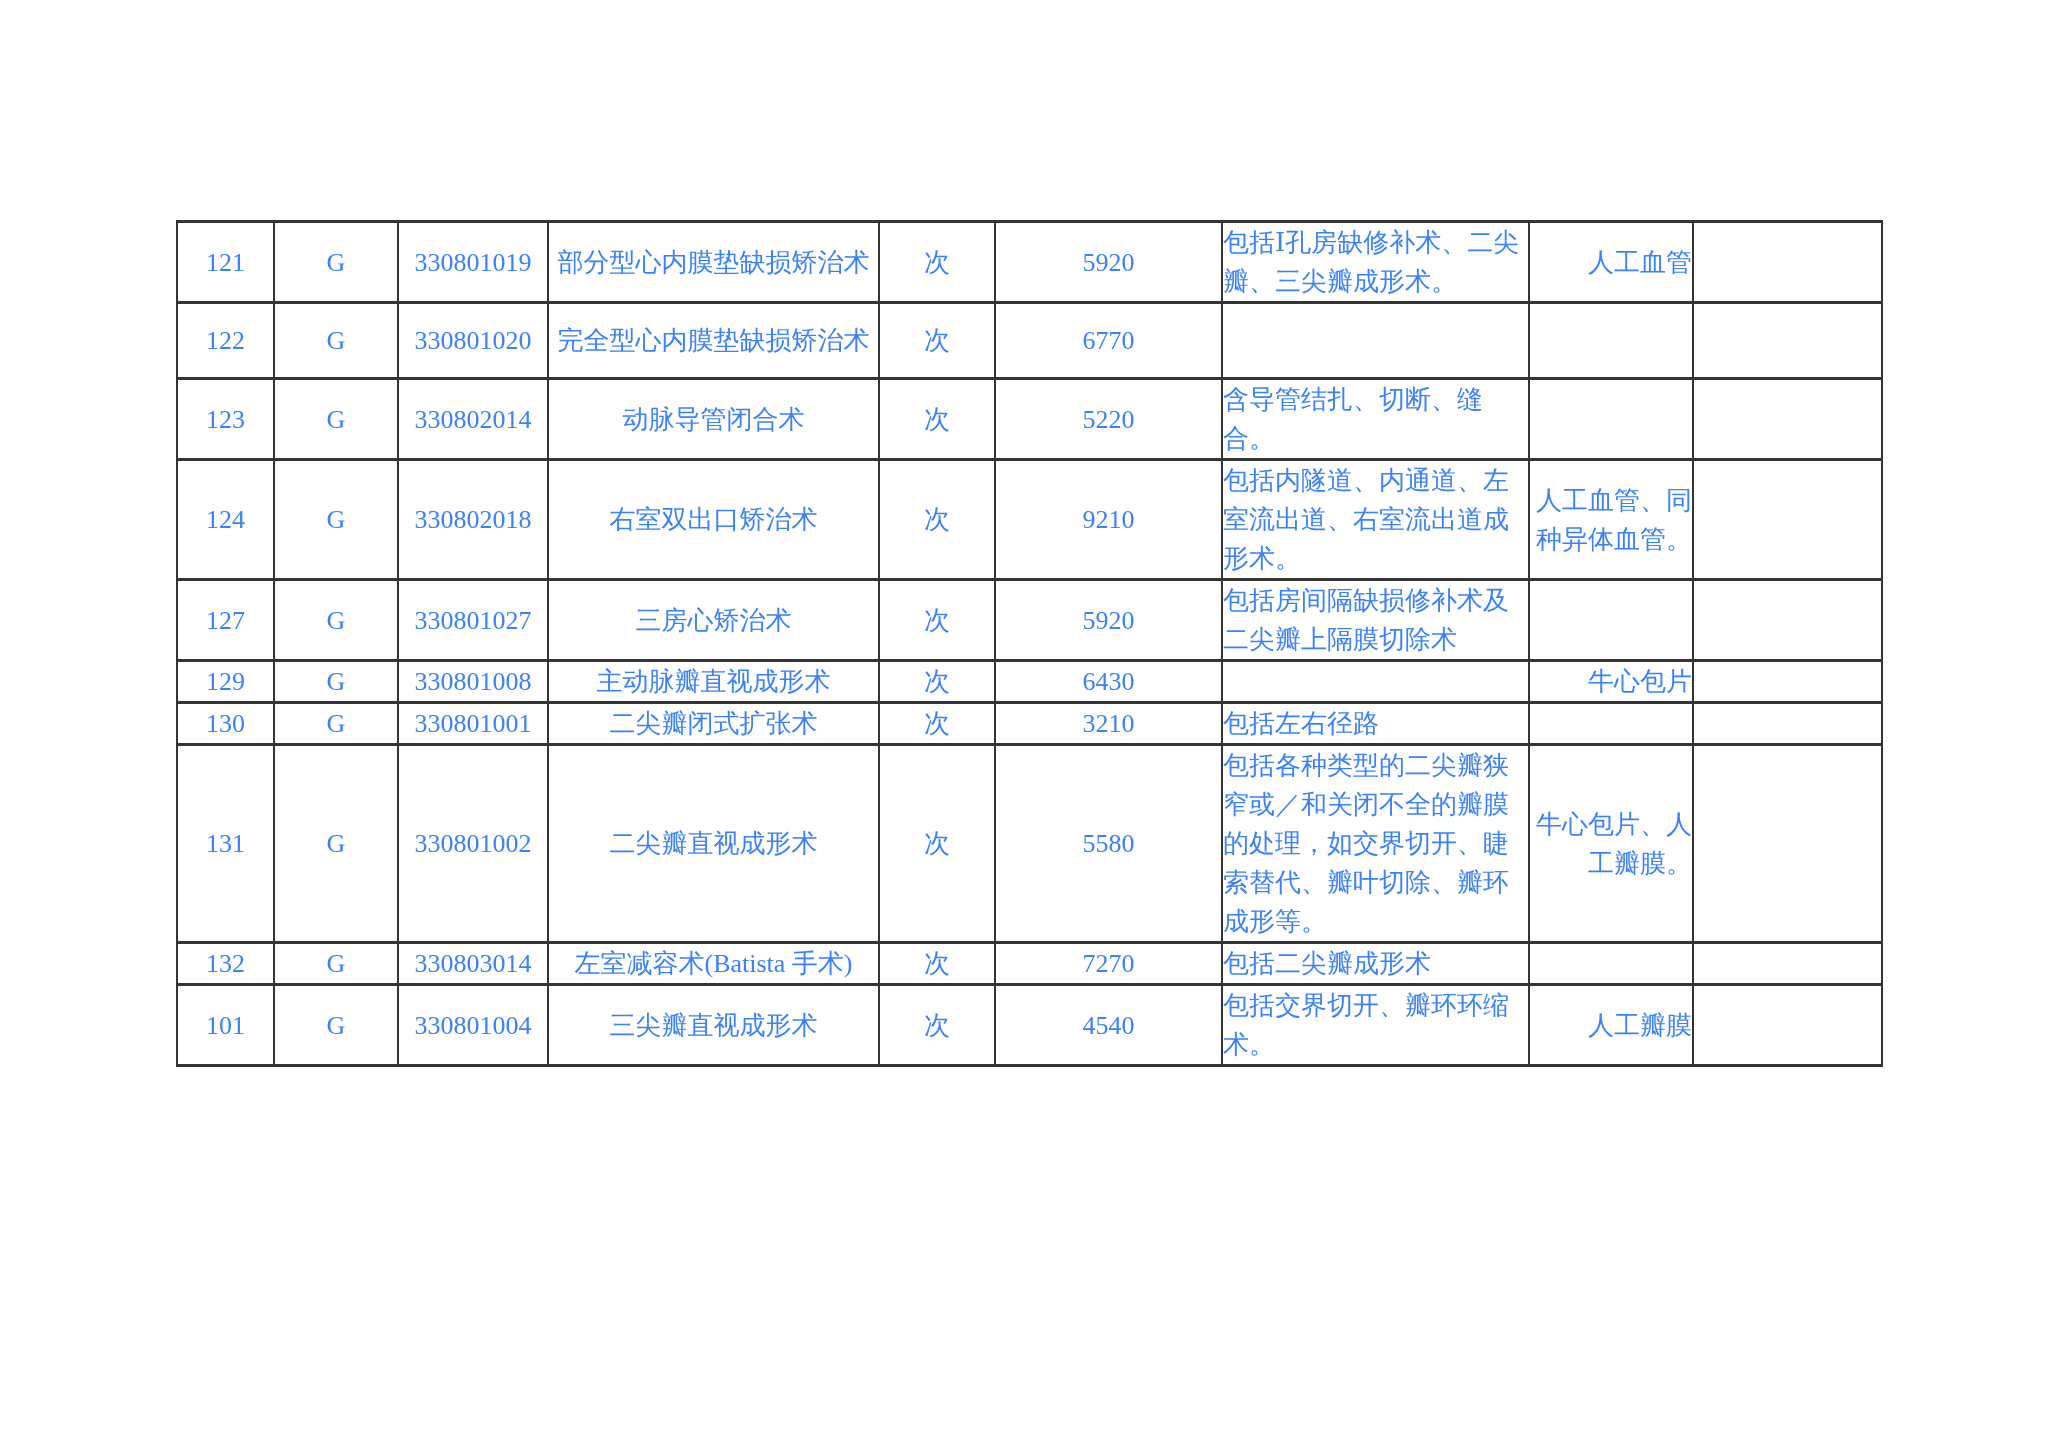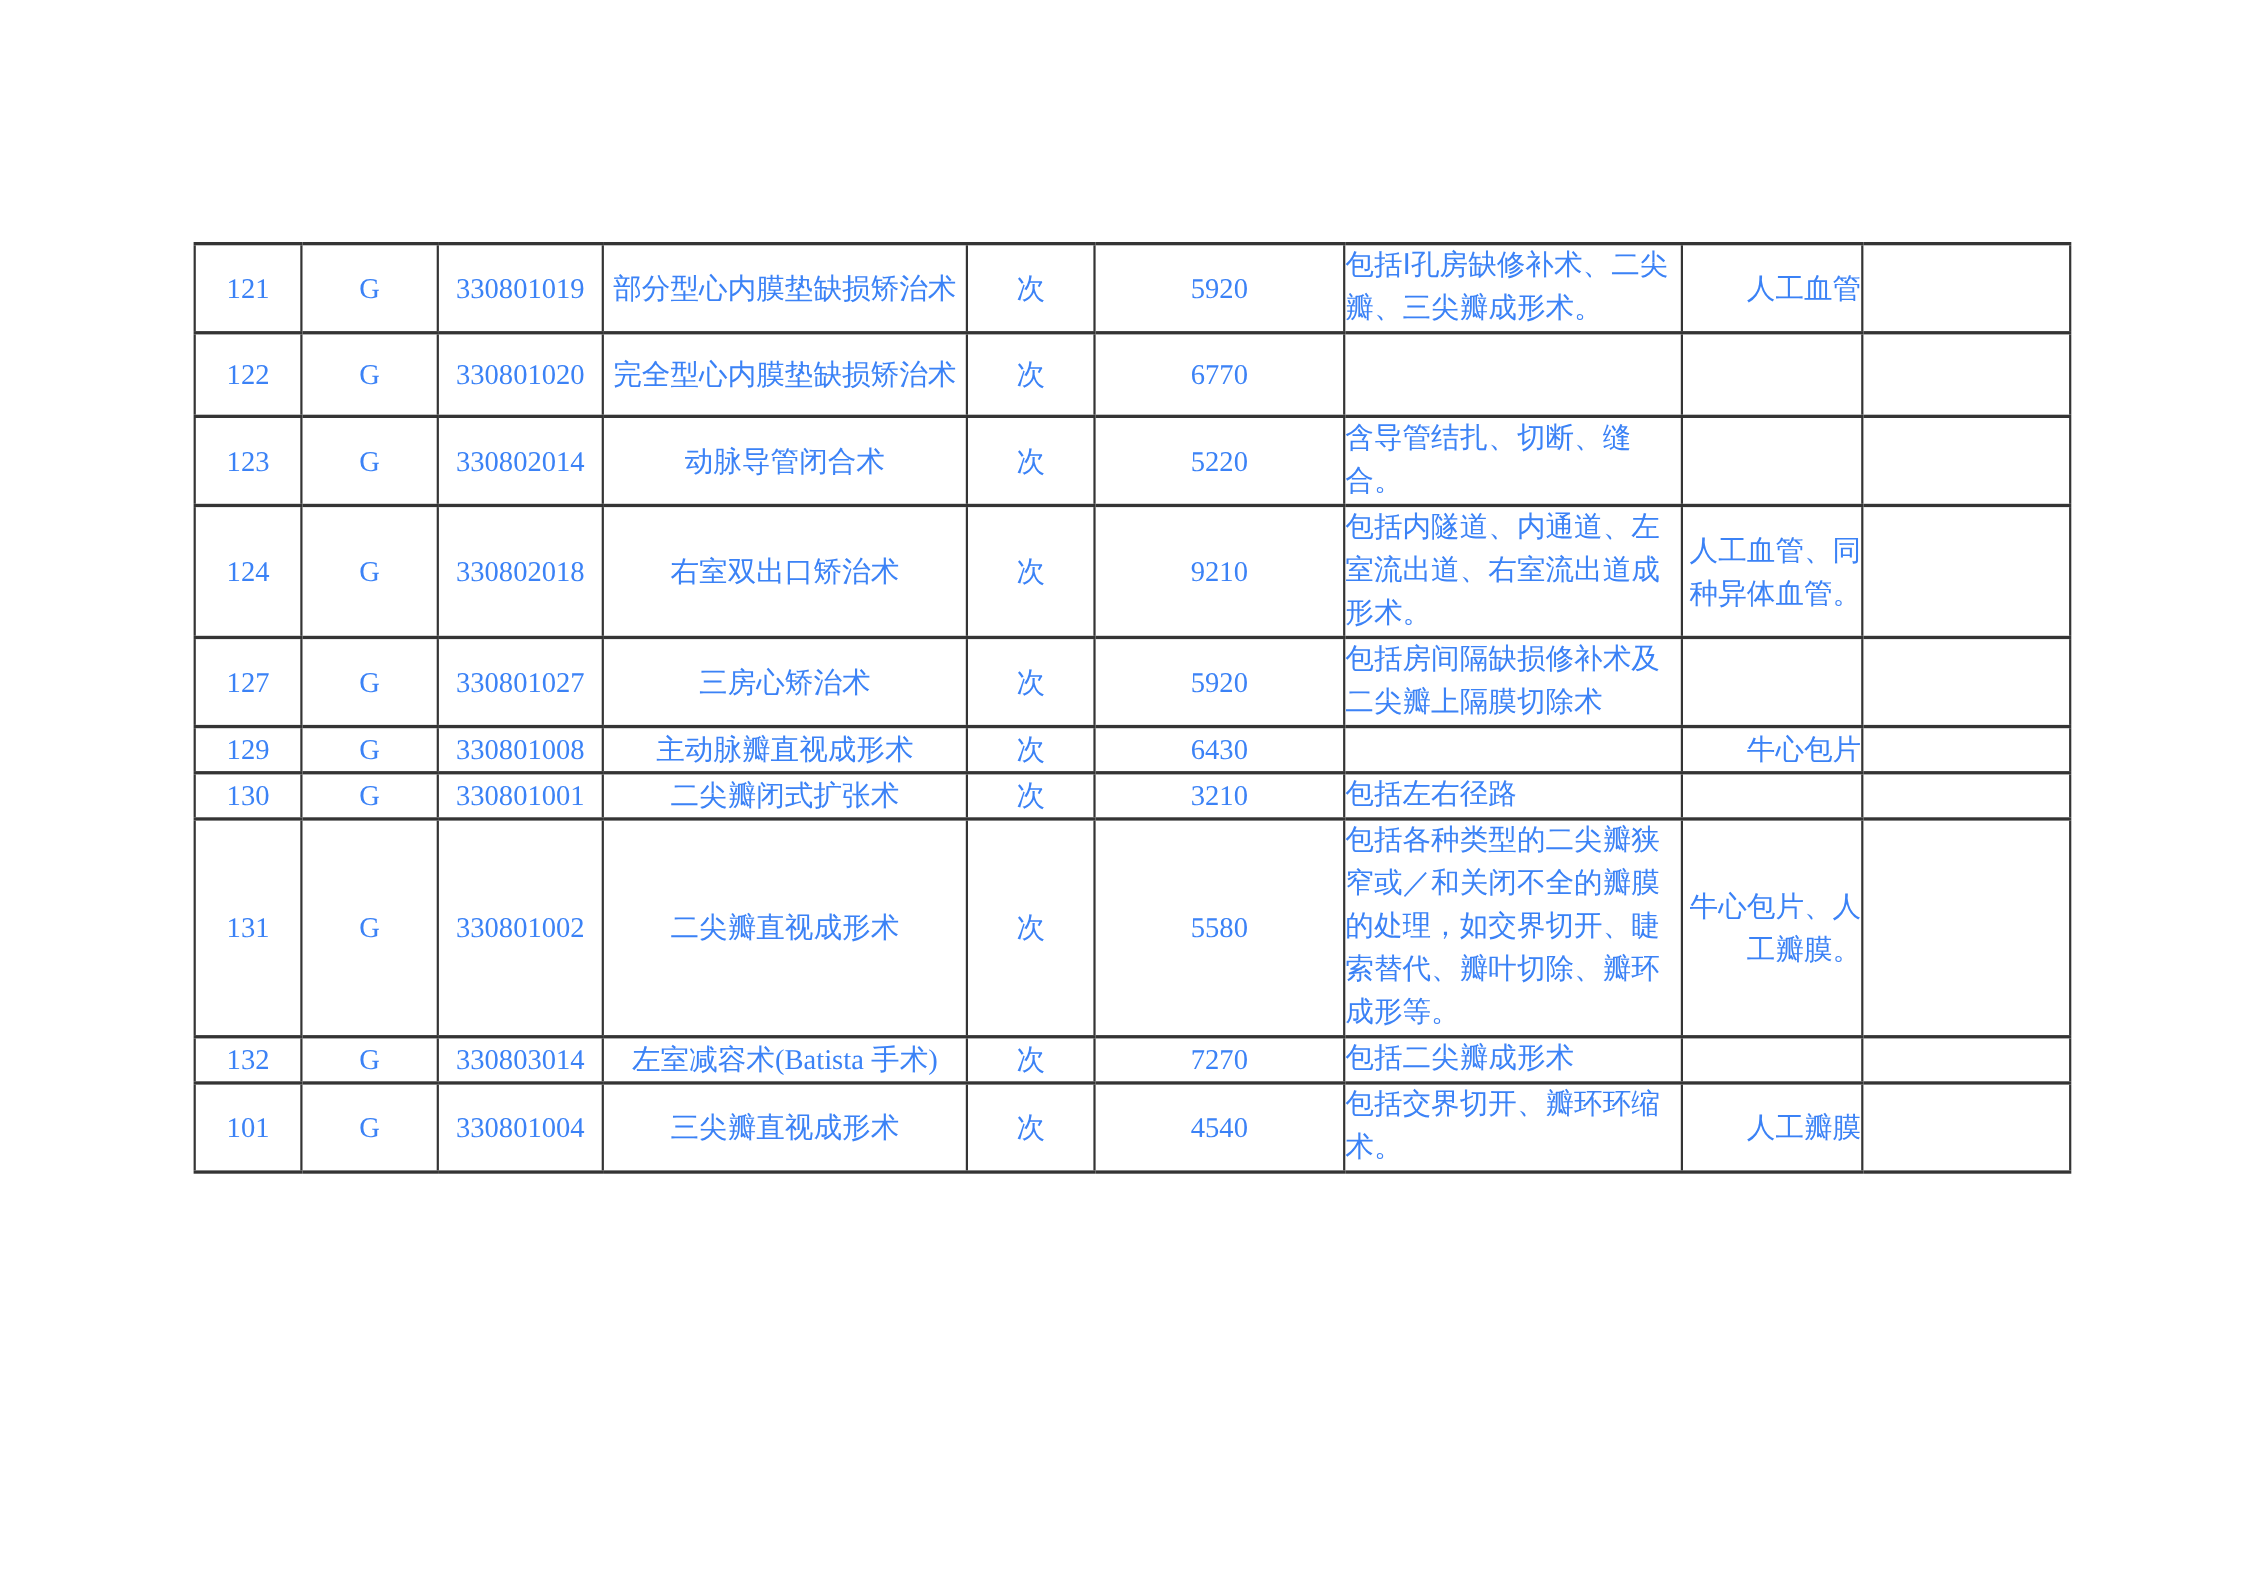--- a/index.html
+++ b/index.html
@@ -25,21 +25,21 @@
     border-width: 3px 2px;        
     font-size: 26px;
     line-height: 39px;
     vertical-align: middle;
     overflow: hidden;
     word-break: break-word;
     padding: 0;
   }
   td.c-center { text-align: center; }
   td.c-name   { text-align: center; padding: 2px 10px 2px 14px; }
-  td.c-note   { text-align: left; padding: 2px 6px  2px 10px; font-family: Liberation Mono, monospace; }
+  td.c-note   { text-align: left; padding: 2px 6px  2px 10px; }
   td.c-mat    { text-align: right; padding: 2px 0    2px 6px;  }
   td.c-extra  { }
 </style>
 </head>
 <body>
 
 <div class="page">
   <table class="fee-table">
     <colgroup>
       <col style="width:97px">

